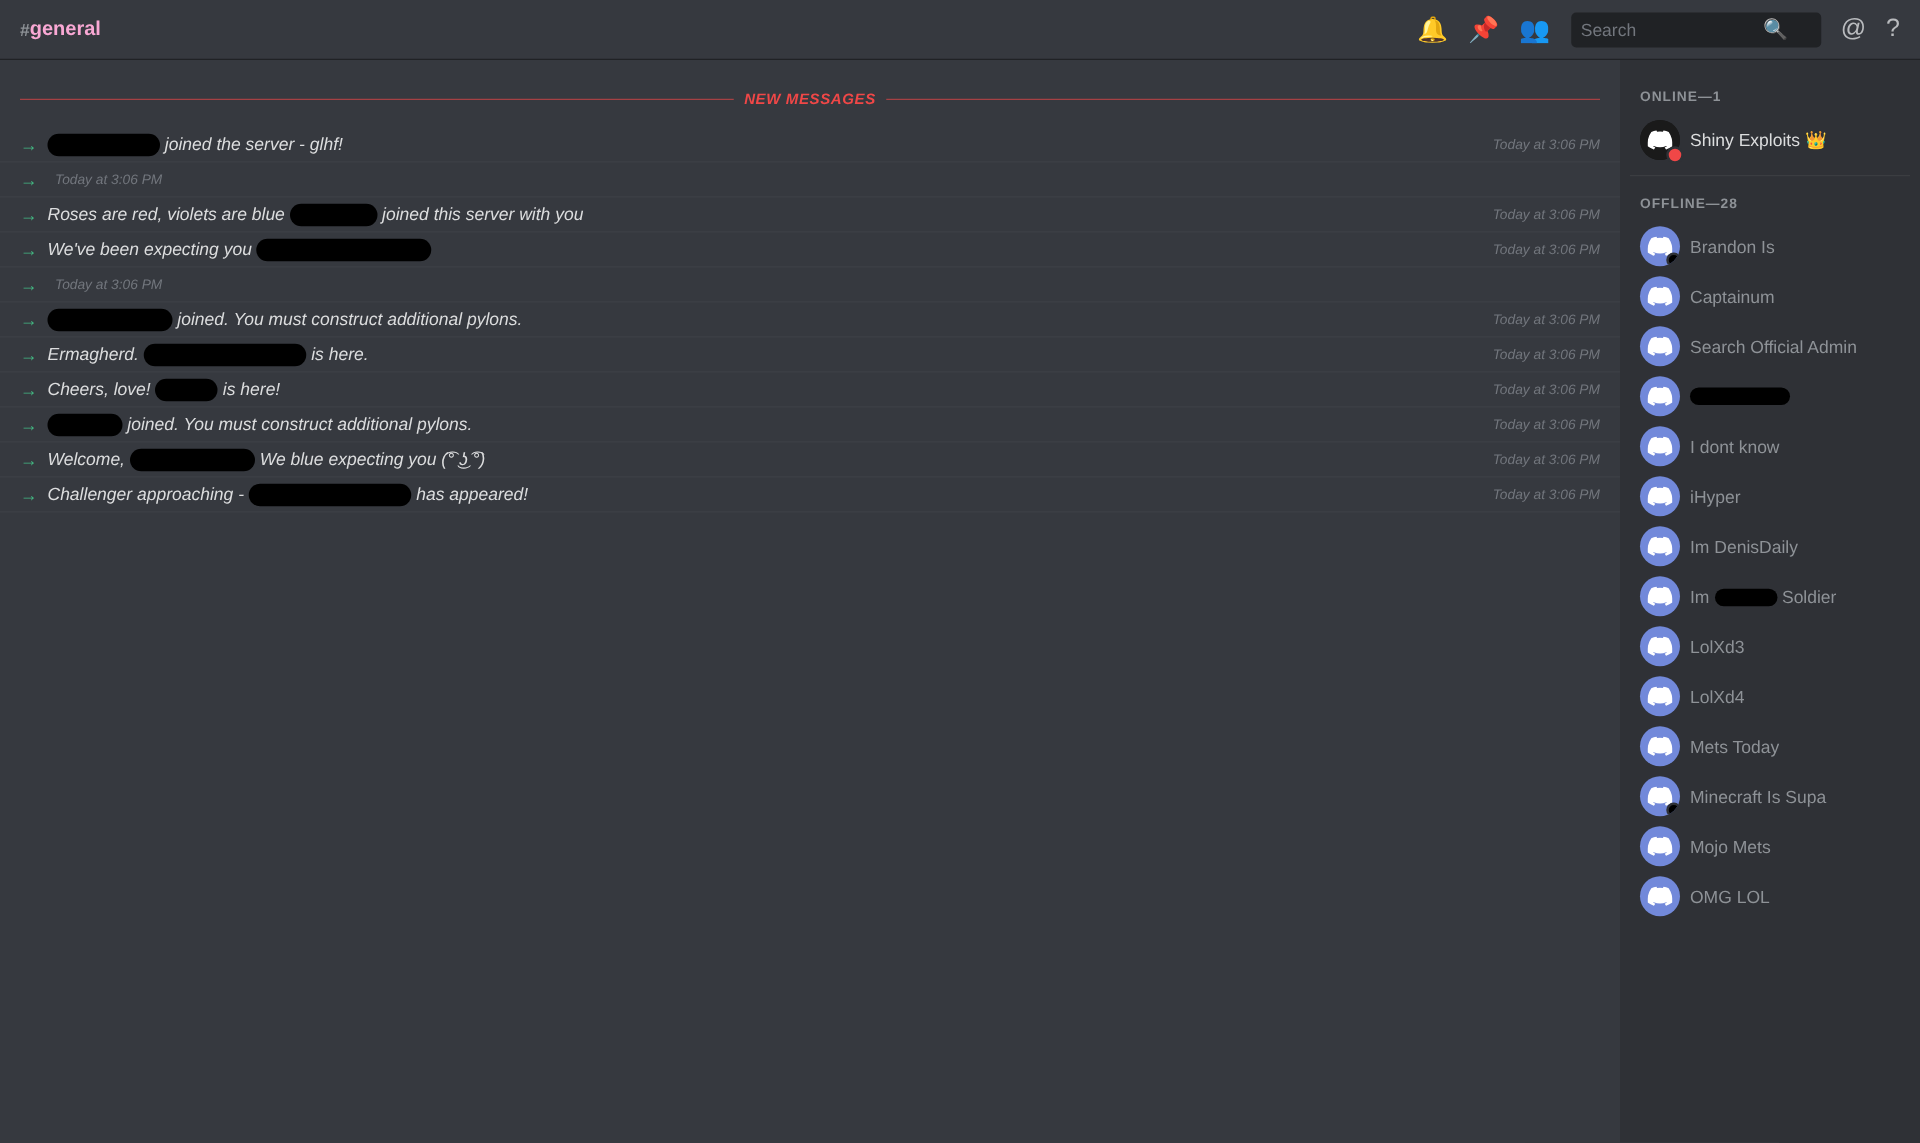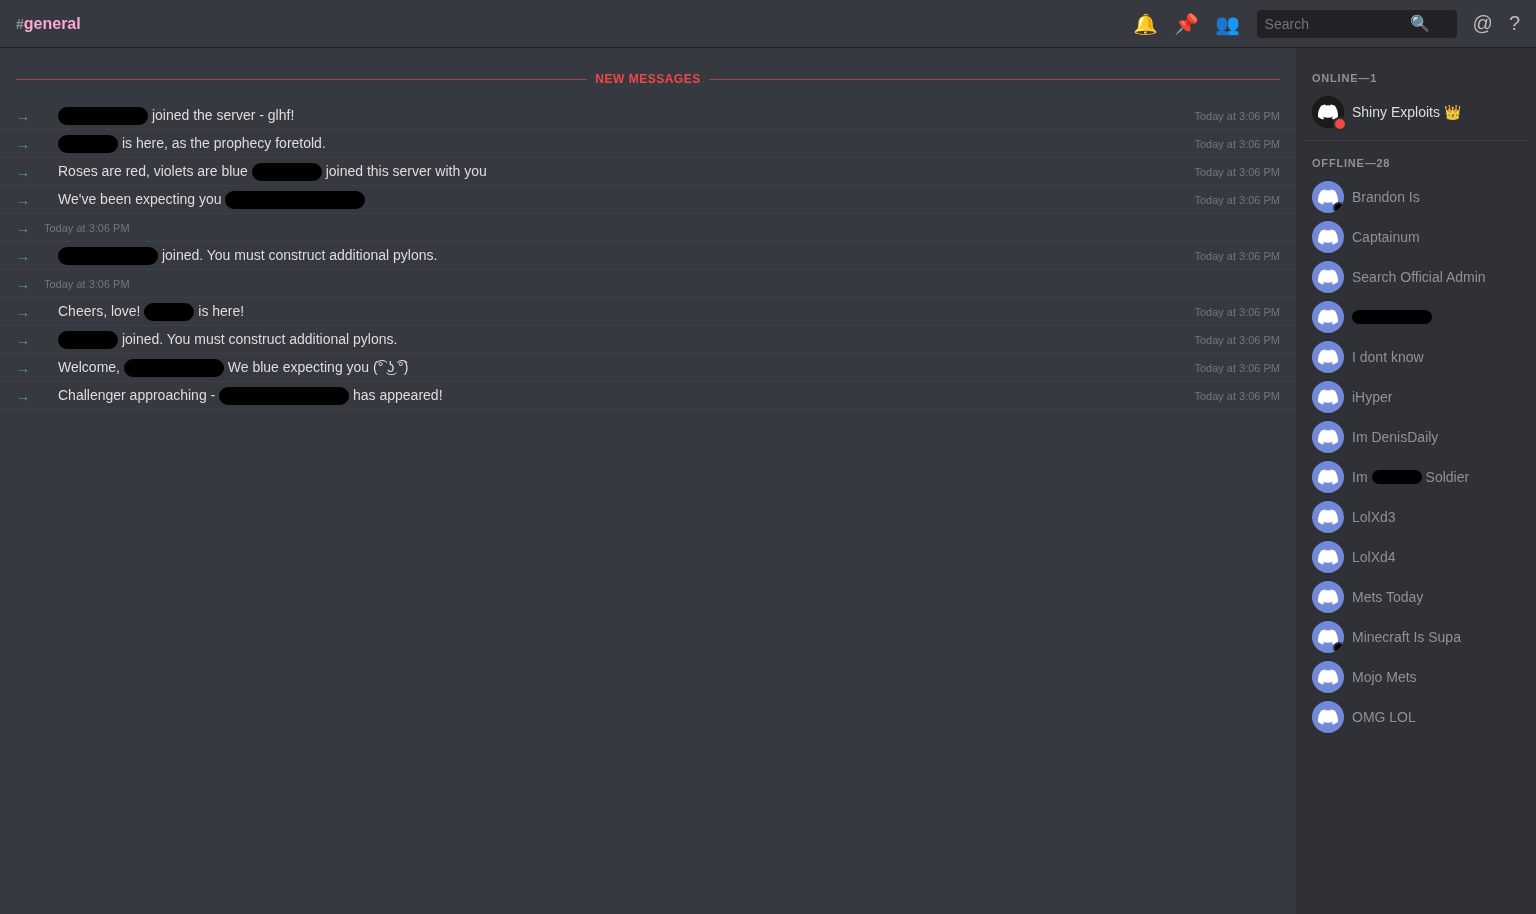--- a/index.html
+++ b/index.html
@@ -83,20 +83,21 @@
       flex: 1;
       display: flex;
       flex-direction: column;
       overflow: hidden;
       background: #36393f;
     }
     .messages-container {
       flex: 1;
       overflow-y: auto;
       padding: 16px 0;
+      font-style: italic;
     }
     .new-messages-divider {
       display: flex;
       align-items: center;
       margin: 8px 16px 16px;
       gap: 8px;
     }
     .new-messages-divider::before,
     .new-messages-divider::after {
       content: '';
@@ -125,21 +126,20 @@
       color: #43b581;
       margin-right: 8px;
       font-size: 14px;
       flex-shrink: 0;
     }
     .message-text {
       color: #dcddde;
       font-size: 14px;
       flex: 1;
       line-height: 1.5;
-      margin-left: 20px;
     }
     .message-text .redacted {
       display: inline-block;
       background: #000;
       color: transparent;
       border-radius: 10px;
       height: 18px;
       vertical-align: middle;
       user-select: none;
     }
@@ -231,21 +231,21 @@
       border: 2px solid #2f3136;
     }
     .dot-online { background: #43b581; }
 
     .member-name {
       color: #8e9297;
       font-size: 14px;
       font-weight: 500;
       flex: 1;
       display: flex;
-      align-items: center;
+      align-items: flex-end;
       gap: 4px;
     }
     .member-name.online-name { color: #dcddde; }
     .crown-icon { font-size: 14px; }
 
     .member-name .redacted-name {
       display: inline-block;
       background: #000;
       color: transparent;
       border-radius: 8px;
@@ -292,24 +292,20 @@
         <span class="arrow-icon">→</span>
         <span class="message-text">
           <span class="redacted" style="width:90px;">&nbsp;</span>
           <span class="plain"> joined the server - glhf!</span>
         </span>
         <span class="timestamp">Today at 3:06 PM</span>
       </div>
 
       <div class="message-row">
         <span class="arrow-icon">→</span>
-        <span class="message-text">
-          <span class="redacted" style="width:60px;">&nbsp;</span>
-          <span class="plain"> is here, as the prophecy foretold.</span>
-        </span>
         <span class="timestamp">Today at 3:06 PM</span>
       </div>
 
       <div class="message-row">
         <span class="arrow-icon">→</span>
         <span class="message-text">
           <span class="plain">Roses are red, violets are blue </span>
           <span class="redacted" style="width:70px;">&nbsp;</span>
           <span class="plain"> joined this server with you</span>
         </span>
@@ -334,20 +330,25 @@
         <span class="arrow-icon">→</span>
         <span class="message-text">
           <span class="redacted" style="width:100px;">&nbsp;</span>
           <span class="plain"> joined. You must construct additional pylons.</span>
         </span>
         <span class="timestamp">Today at 3:06 PM</span>
       </div>
 
       <div class="message-row">
         <span class="arrow-icon">→</span>
+        <span class="message-text">
+          <span class="plain">Ermagherd. </span>
+          <span class="redacted" style="width:130px;">&nbsp;</span>
+          <span class="plain"> is here.</span>
+        </span>
         <span class="timestamp">Today at 3:06 PM</span>
       </div>
 
       <div class="message-row">
         <span class="arrow-icon">→</span>
         <span class="message-text">
           <span class="plain">Cheers, love! </span>
           <span class="redacted" style="width:50px;">&nbsp;</span>
           <span class="plain"> is here!</span>
         </span>

